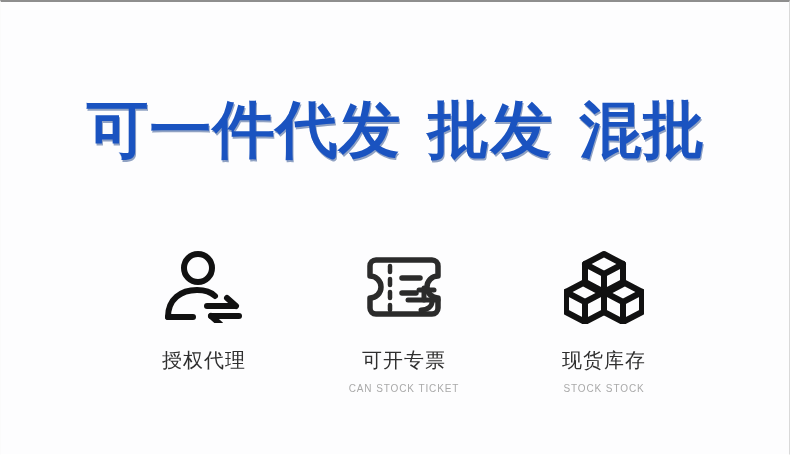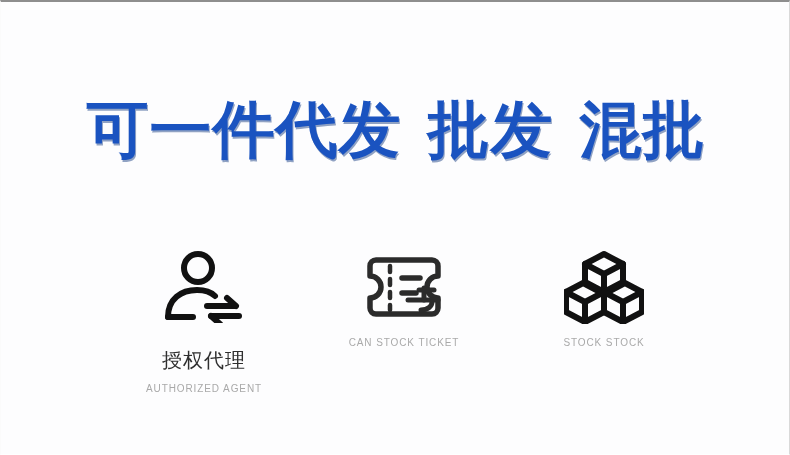--- a/index.html
+++ b/index.html
@@ -114,21 +114,20 @@
           <circle cx="33" cy="17" r="14"></circle>
           <path d="M3 66 C3 48 16 39 32 39 C40 39 46 41 50 45"></path>
           <path d="M3 66 H28"></path>
           <path d="M42 55 H70"></path>
           <path d="M62 47 L71 55"></path>
           <path d="M74 65 H46"></path>
           <path d="M55 73 L46 65"></path>
         </svg>
       </div>
       <div class="feature-label-cn">授权代理</div>
-      <div class="feature-label-en">AUTHORIZED AGENT</div>
     </div>
 
     <div class="feature">
       <div class="feature-icon">
         <svg width="80" height="70" viewBox="0 0 80 70" fill="none" stroke="#2b2b2b" stroke-width="5.5" stroke-linecap="round" stroke-linejoin="round" aria-hidden="true">
           <path d="M12 8 H68 A6 6 0 0 1 74 14 V24
                    A11 11 0 0 0 74 46
                    V56 A6 6 0 0 1 68 62 H12
                    A6 6 0 0 1 6 56 V46
                    A11 11 0 0 0 6 24
@@ -140,37 +139,39 @@
           <path d="M38 26 H56"></path>
           <path d="M38 41 H52"></path>
           <g stroke="#2b2b2b" stroke-width="5">
             <path d="M44 48 H74"></path>
             <path d="M60 36 V48"></path>
             <path d="M57 58 C64 58 68 54 68 50"></path>
             <path d="M55 38 H70"></path>
           </g>
         </svg>
       </div>
+      <div class="feature-label-cn">可开专票</div>
       <div class="feature-label-en">CAN STOCK TICKET</div>
     </div>
 
     <div class="feature">
       <div class="feature-icon">
         <svg width="80" height="74" viewBox="0 0 80 74" fill="none" stroke="#111111" stroke-width="6" stroke-linecap="round" stroke-linejoin="round" aria-hidden="true">
 
           <path d="M40 4 L59 14 V34 L40 44 L21 34 V14 Z"></path>
           <path d="M21 14 L40 24 L59 14"></path>
           <path d="M40 24 V44"></path>
 
           <path d="M21 32 L40 42 V62 L21 72 L2 62 V42 Z"></path>
           <path d="M2 42 L21 52 L40 42"></path>
           <path d="M21 52 V72"></path>
 
           <path d="M59 32 L78 42 V62 L59 72 L40 62 V42 Z"></path>
           <path d="M40 42 L59 52 L78 42"></path>
           <path d="M59 52 V72"></path>
         </svg>
       </div>
+      <div class="feature-label-cn">现货库存</div>
       <div class="feature-label-en">STOCK STOCK</div>
     </div>
 
   </div>
 </div>
 
 </body></html>

